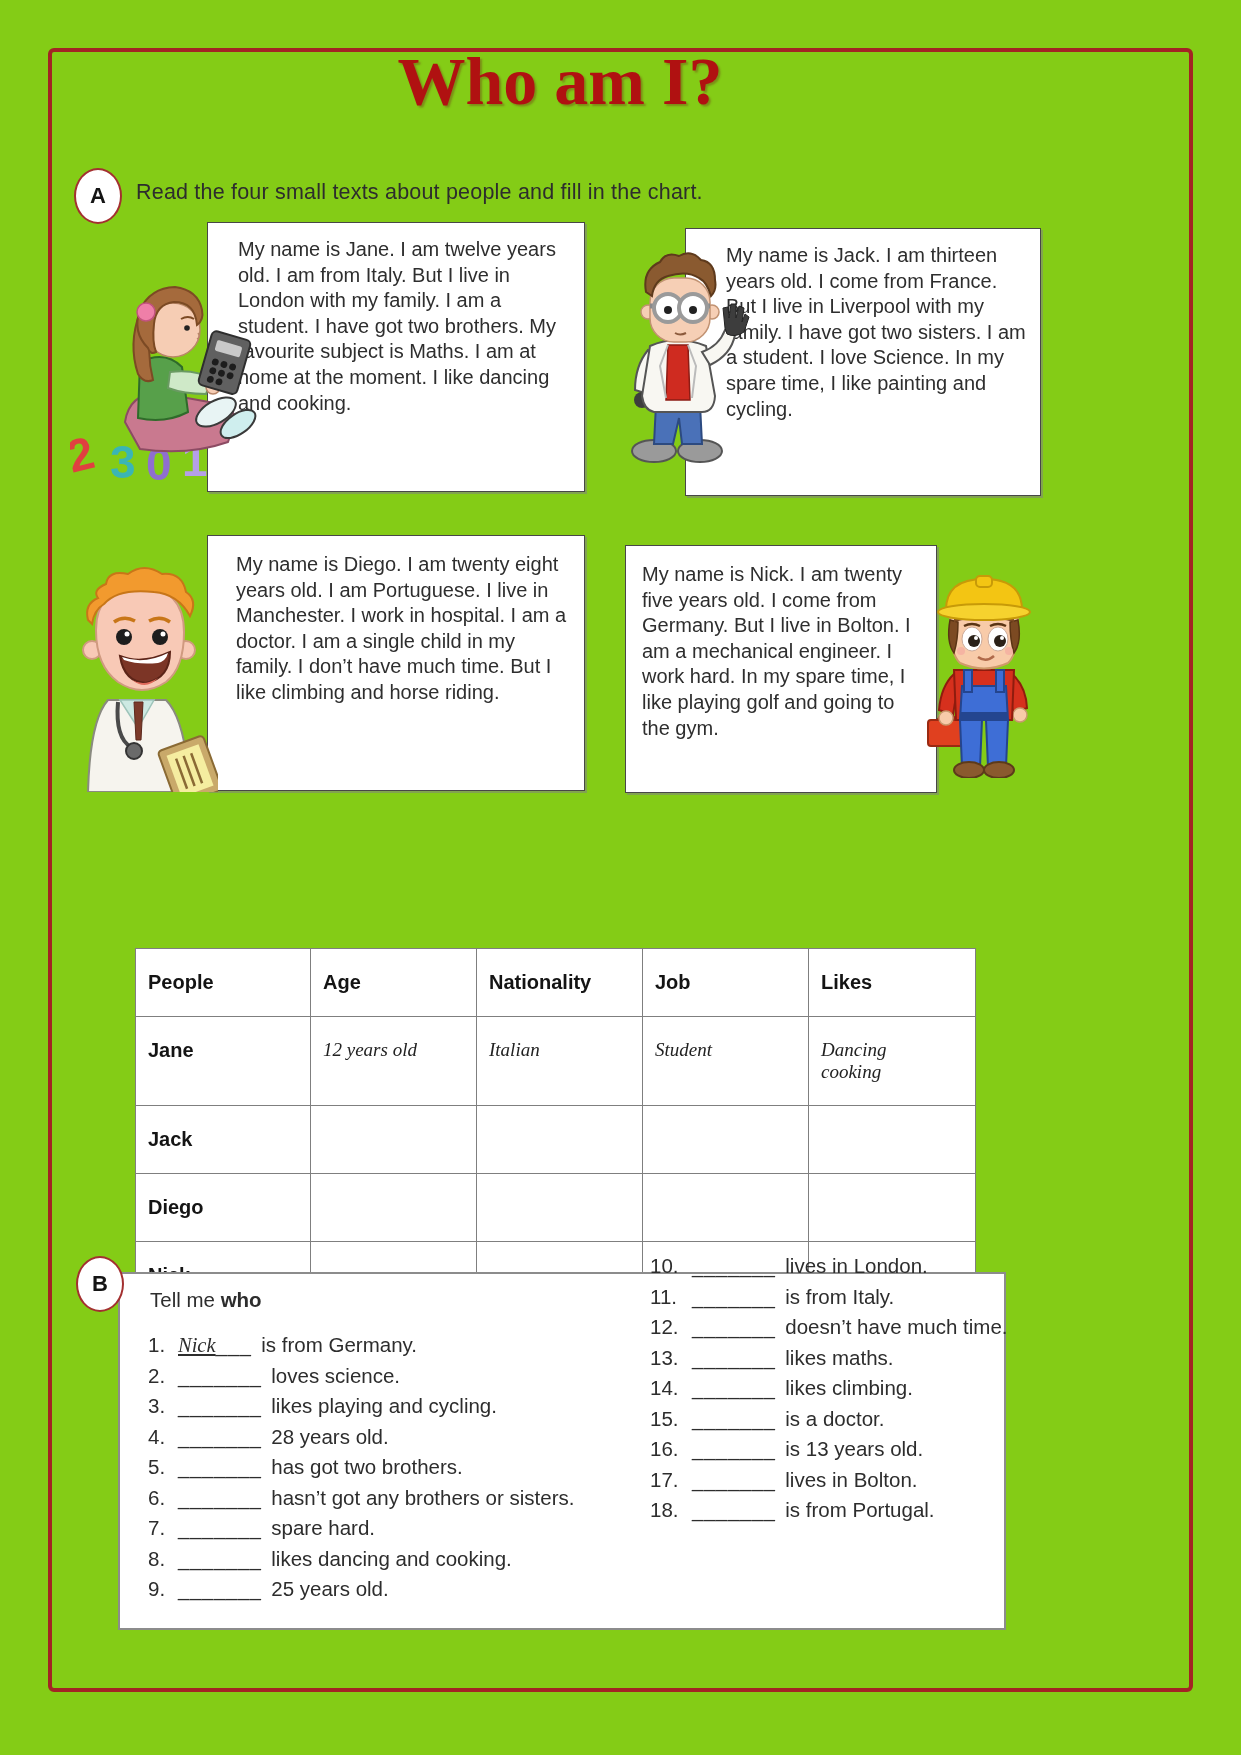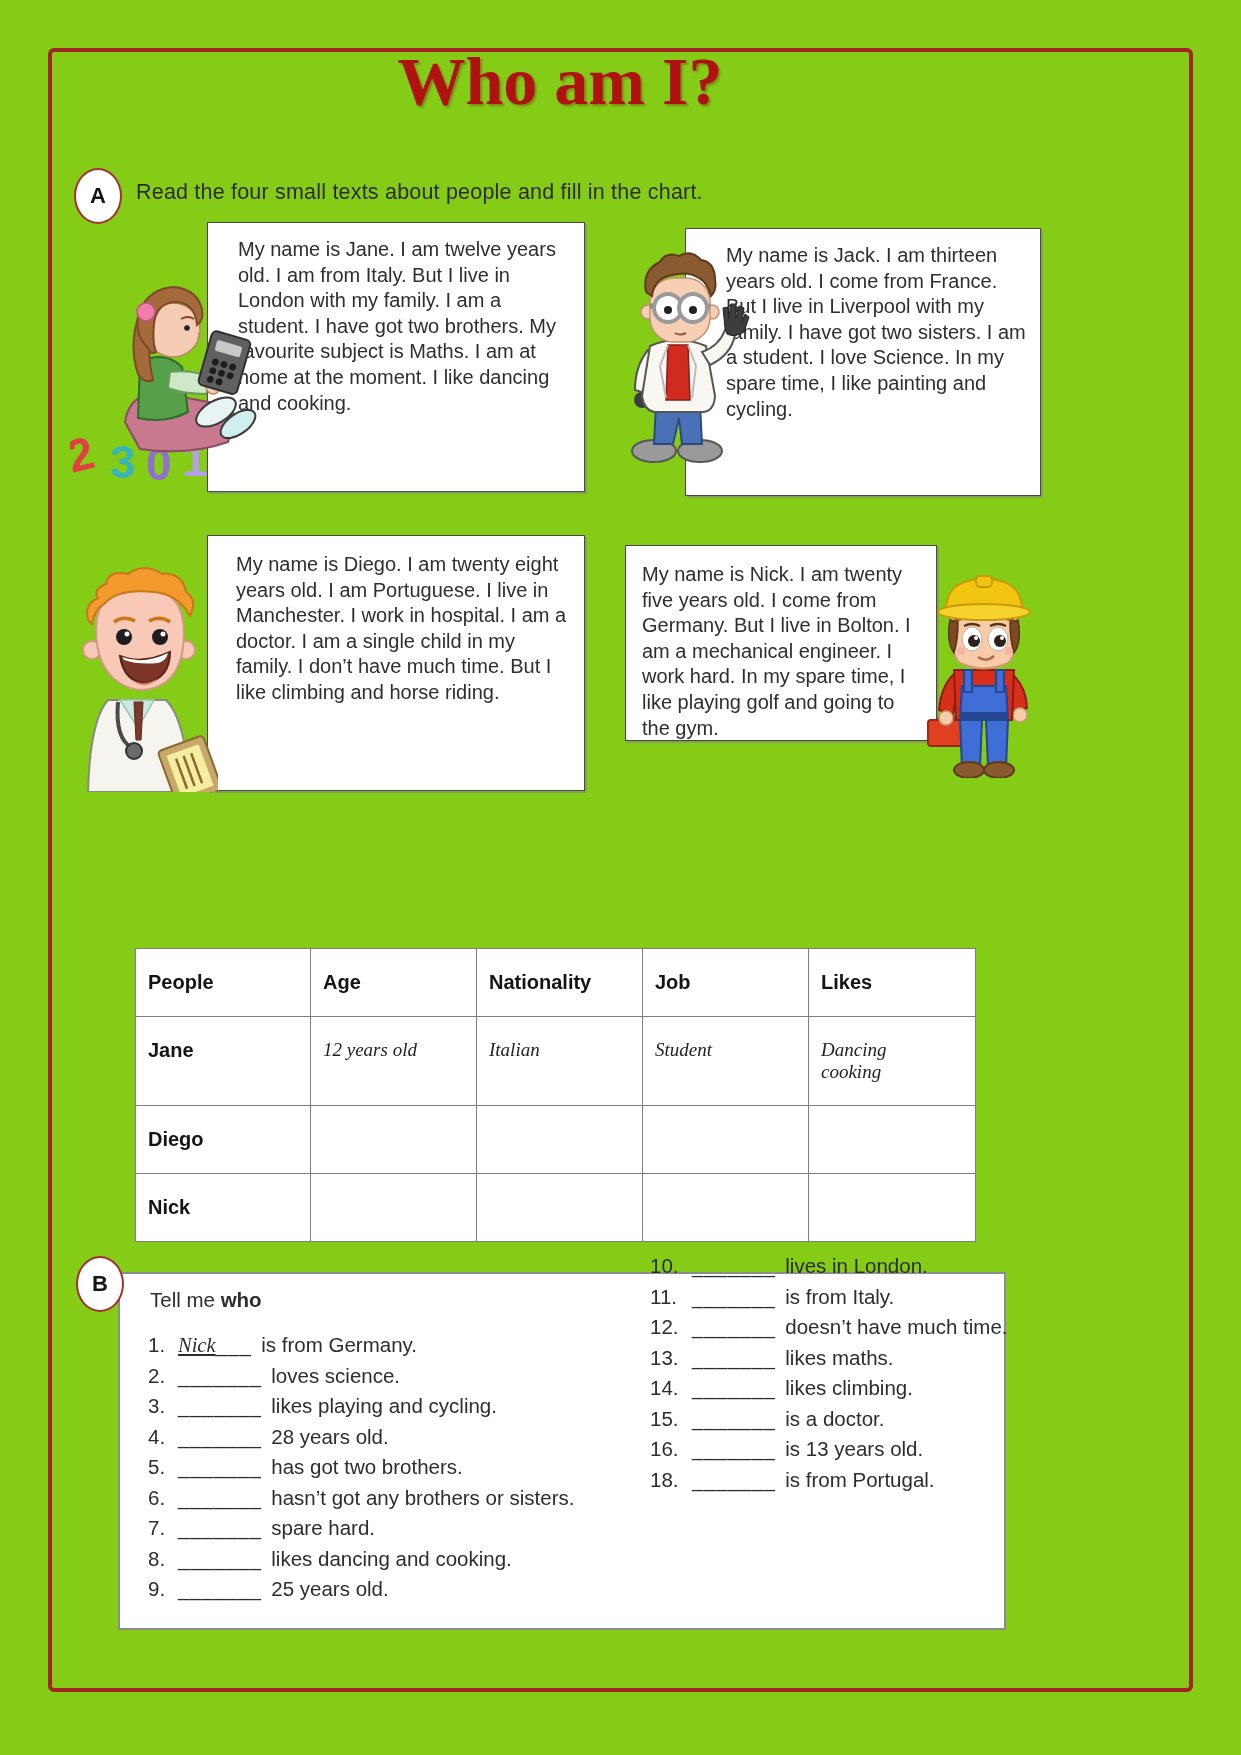--- a/index.html
+++ b/index.html
@@ -27,21 +27,21 @@
 
   .card {
     position:absolute; border:1.6px solid #474747; box-sizing:border-box;
     font-size:20px; line-height:25.6px; color:#2e2e2e; background:#fff;
     box-shadow:2px 2px 0 rgba(130,130,130,0.55);
   }
   .card p { margin:0; }
   #card-jane  { left:207px; top:222px; width:378px; height:270px; padding:14px 14px 0 30px; }
   #card-jack  { left:685px; top:228px; width:356px; height:268px; padding:14px 10px 0 40px; }
   #card-diego { left:207px; top:535px; width:378px; height:256px; padding:16px 10px 0 28px; }
-  #card-nick  { left:625px; top:545px; width:312px; height:196px; padding:16px 10px 0 16px; }
+  #card-nick  { left:625px; top:545px; width:312px; height:248px; padding:16px 10px 0 16px; }
 
   .illustration { position:absolute; z-index:2; }
   #ill-jane   { left:70px;  top:272px; }
   #ill-jack   { left:602px; top:246px; }
   #ill-diego  { left:58px;  top:560px; }
   #ill-nick   { left:924px; top:570px; }
 
   .chart-table {
     position:absolute; left:135px; top:948px; border-collapse:collapse;
     table-layout:fixed; background:#fff;
@@ -243,20 +243,27 @@
     </tr>
     <tr>
       <td class="t-name">Jane</td>
       <td class="t-val">12 years old</td>
       <td class="t-val">Italian</td>
       <td class="t-val">Student</td>
       <td class="t-val">Dancing
 cooking</td>
     </tr>
     <tr>
+      <td class="t-name">Jack</td>
+      <td class="t-val"></td>
+      <td class="t-val"></td>
+      <td class="t-val"></td>
+      <td class="t-val"></td>
+    </tr>
+    <tr>
       <td class="t-name">Diego</td>
       <td class="t-val"></td>
       <td class="t-val"></td>
       <td class="t-val"></td>
       <td class="t-val"></td>
     </tr>
     <tr>
       <td class="t-name">Nick</td>
       <td class="t-val"></td>
       <td class="t-val"></td>
@@ -287,15 +294,16 @@
   </div>
 
   <div class="b-col" id="b-col-right">
     <div class="b-item"><span class="b-num">10.</span><span class="b-blank">_______</span><span class="b-text">lives in London.</span></div>
     <div class="b-item"><span class="b-num">11.</span><span class="b-blank">_______</span><span class="b-text">is from Italy.</span></div>
     <div class="b-item"><span class="b-num">12.</span><span class="b-blank">_______</span><span class="b-text">doesn’t have much time.</span></div>
     <div class="b-item"><span class="b-num">13.</span><span class="b-blank">_______</span><span class="b-text">likes maths.</span></div>
     <div class="b-item"><span class="b-num">14.</span><span class="b-blank">_______</span><span class="b-text">likes climbing.</span></div>
     <div class="b-item"><span class="b-num">15.</span><span class="b-blank">_______</span><span class="b-text">is a doctor.</span></div>
     <div class="b-item"><span class="b-num">16.</span><span class="b-blank">_______</span><span class="b-text">is 13 years old.</span></div>
+    <div class="b-item"><span class="b-num">17.</span><span class="b-blank">_______</span><span class="b-text">lives in Bolton.</span></div>
     <div class="b-item"><span class="b-num">18.</span><span class="b-blank">_______</span><span class="b-text">is from Portugal.</span></div>
   </div>
 </div>
 
 </body></html>

